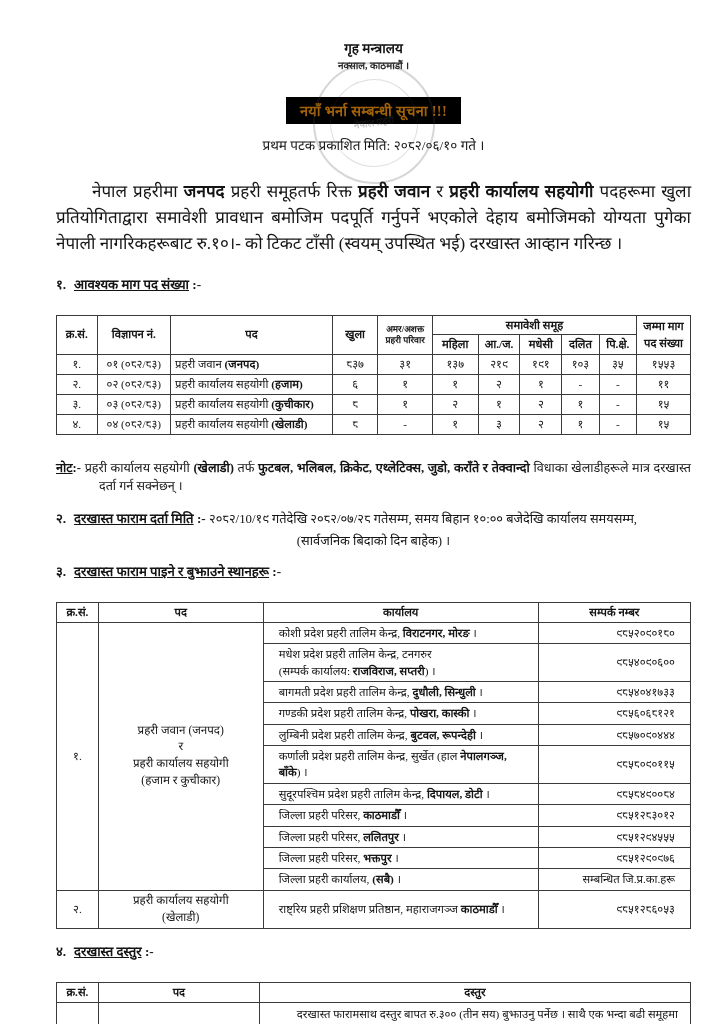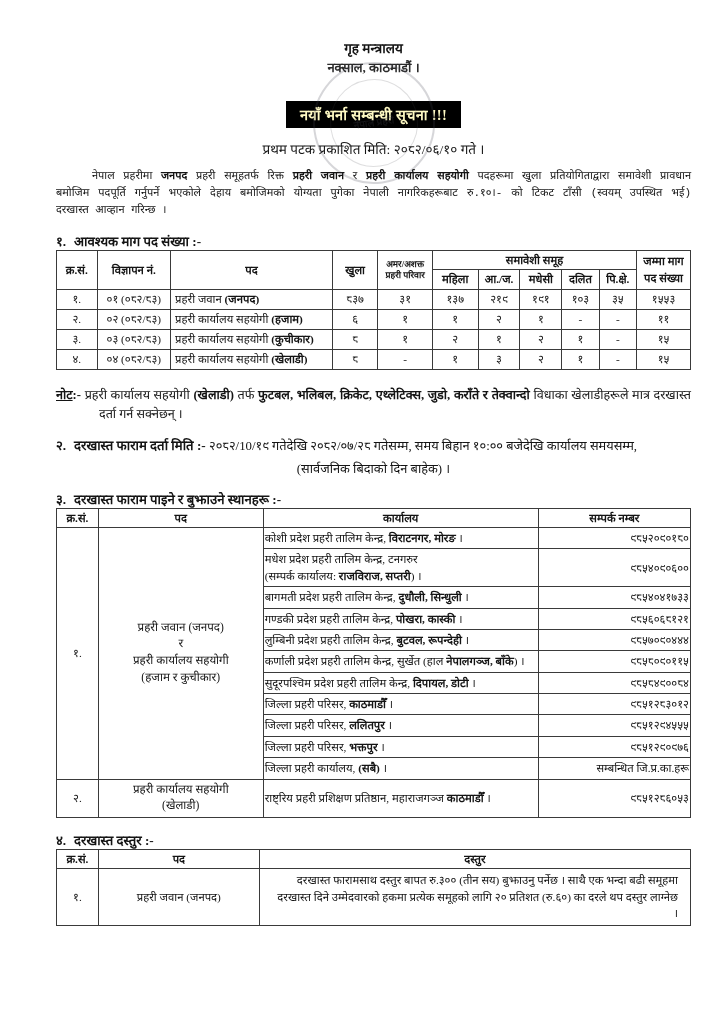--- a/index.html
+++ b/index.html
@@ -11,81 +11,80 @@
   .page{position:relative;width:725px;height:1024px;overflow:hidden;}
   .content{padding:40px 34px 0 56px;}
 
   
   .hdr{text-align:center;position:relative;line-height:1.35;}
   .hdr div{font-weight:bold;}
   .hdr .gov{font-size:13.5px;}
   .hdr .ministry{font-size:13.5px;}
   .hdr .office{font-size:15.5px;margin-top:2px;}
   .hdr .dept{font-size:13.5px;margin-top:2px;}
-  .hdr .address{font-size:13px;margin-top:1px;color:#2b2b2b;}
+  .hdr .address{font-size:10px;margin-top:1px;color:#2b2b2b;}
   .stamp{
     position:absolute;left:50%;top:22px;transform:translateX(-50%) rotate(-8deg);
     width:118px;height:118px;border:2px solid rgba(70,70,80,0.22);border-radius:50%;
     display:flex;align-items:center;justify-content:center;pointer-events:none;
   }
   .stamp-inner{
     width:86px;height:86px;border:1px solid rgba(70,70,80,0.18);border-radius:50%;
     display:flex;align-items:center;justify-content:center;
     font-size:10px;color:rgba(60,60,70,0.30);font-weight:bold;text-align:center;
   }
 
   
   .notice-wrap{text-align:center;margin-top:24px;}
   .notice-box{
-    display:inline-block;background:#000;color:#fef9c3;font-weight:bold;
+    display:inline-block;background:#000;color:#a16207;font-weight:bold;
     font-size:14.5px;padding:3px 14px 4px;letter-spacing:.3px;text-align:center;
   }
   .published{text-align:center;font-weight:normal;font-size:13.5px;margin-top:12px;}
 
   
   .intro{
-    margin-top:10px;font-size:11px;line-height:1.55;text-align:justify;
+    margin-top:25px;font-size:17px;line-height:1.55;text-align:justify;
     text-indent:36px;
-    font-family:Liberation Mono, monospace;
   }
 
   
   .sec{margin-top:13px;font-size:13.2px;font-weight:bold;}
   .sec .num{display:inline-block;width:18px;}
-  .sec .t{margin-top:44px;}
-
-  
-  table{border-collapse:collapse;width:100%;margin-top:0;table-layout:fixed;}
+  .sec .t{text-decoration:underline;margin-top:44px;}
+
+  
+  table{border-collapse:collapse;width:100%;margin-top:22px;table-layout:fixed;}
   th,td{border:1px solid #3a3a3a;padding:1px 4px;font-size:11.3px;line-height:1.45;}
   th{font-weight:bold;text-align:center;}
   td{text-align:center;}
   td.post,td.office{text-align:left;}
   td.contact{text-align:right;padding-left:8px;}
   td.c{text-align:center;}
 
   
   .t1 col.c-sn{width:6.4%;} .t1 col.c-ad{width:11.6%;} .t1 col.c-post{width:25.5%;}
   .t1 col.c-open{width:7.2%;} .t1 col.c-mar{width:8.6%;}
   .t1 col.c-i1{width:7.2%;} .t1 col.c-i2{width:6.6%;} .t1 col.c-i3{width:6.6%;}
   .t1 col.c-i4{width:5.9%;} .t1 col.c-i5{width:5.9%;} .t1 col.c-tot{width:8.5%;}
   .t1 th.small{font-size:8.8px;line-height:1.25;font-weight:bold;}
   .t1 td{height:17px;}
 
   
   .t2 col.c-sn{width:6.6%;} .t2 col.c-pos{width:26%;} .t2 col.c-off{width:43.4%;} .t2 col.c-con{width:24%;}
-  .t2 td{padding:2px 1px;}
+  .t2 td{padding:2px 15px;}
   .t2 td.pos{font-size:11.6px;}
 
   
   .t3 col.c-sn{width:6.6%;} .t3 col.c-pos{width:25.4%;} .t3 col.c-fee{width:68%;}
   .t3 td.fee{text-align:right;padding:3px 12px;}
 
   
   .note{
-    margin-top:16px;font-size:12.6px;line-height:1.5;
+    margin-top:24px;font-size:12.6px;line-height:1.5;
     padding-left:43px;text-indent:-43px;text-align:justify;
   }
   .note .lbl{font-weight:bold;text-decoration:underline;}
   .note .colon{font-weight:bold;}
 
   
   .s2-line{font-size:12.8px;line-height:1.5;font-weight:normal;}
   .s2-line2{text-align:center;font-size:12.8px;margin-top:2px;font-weight:normal;}
 
   b{font-weight:bold;}

